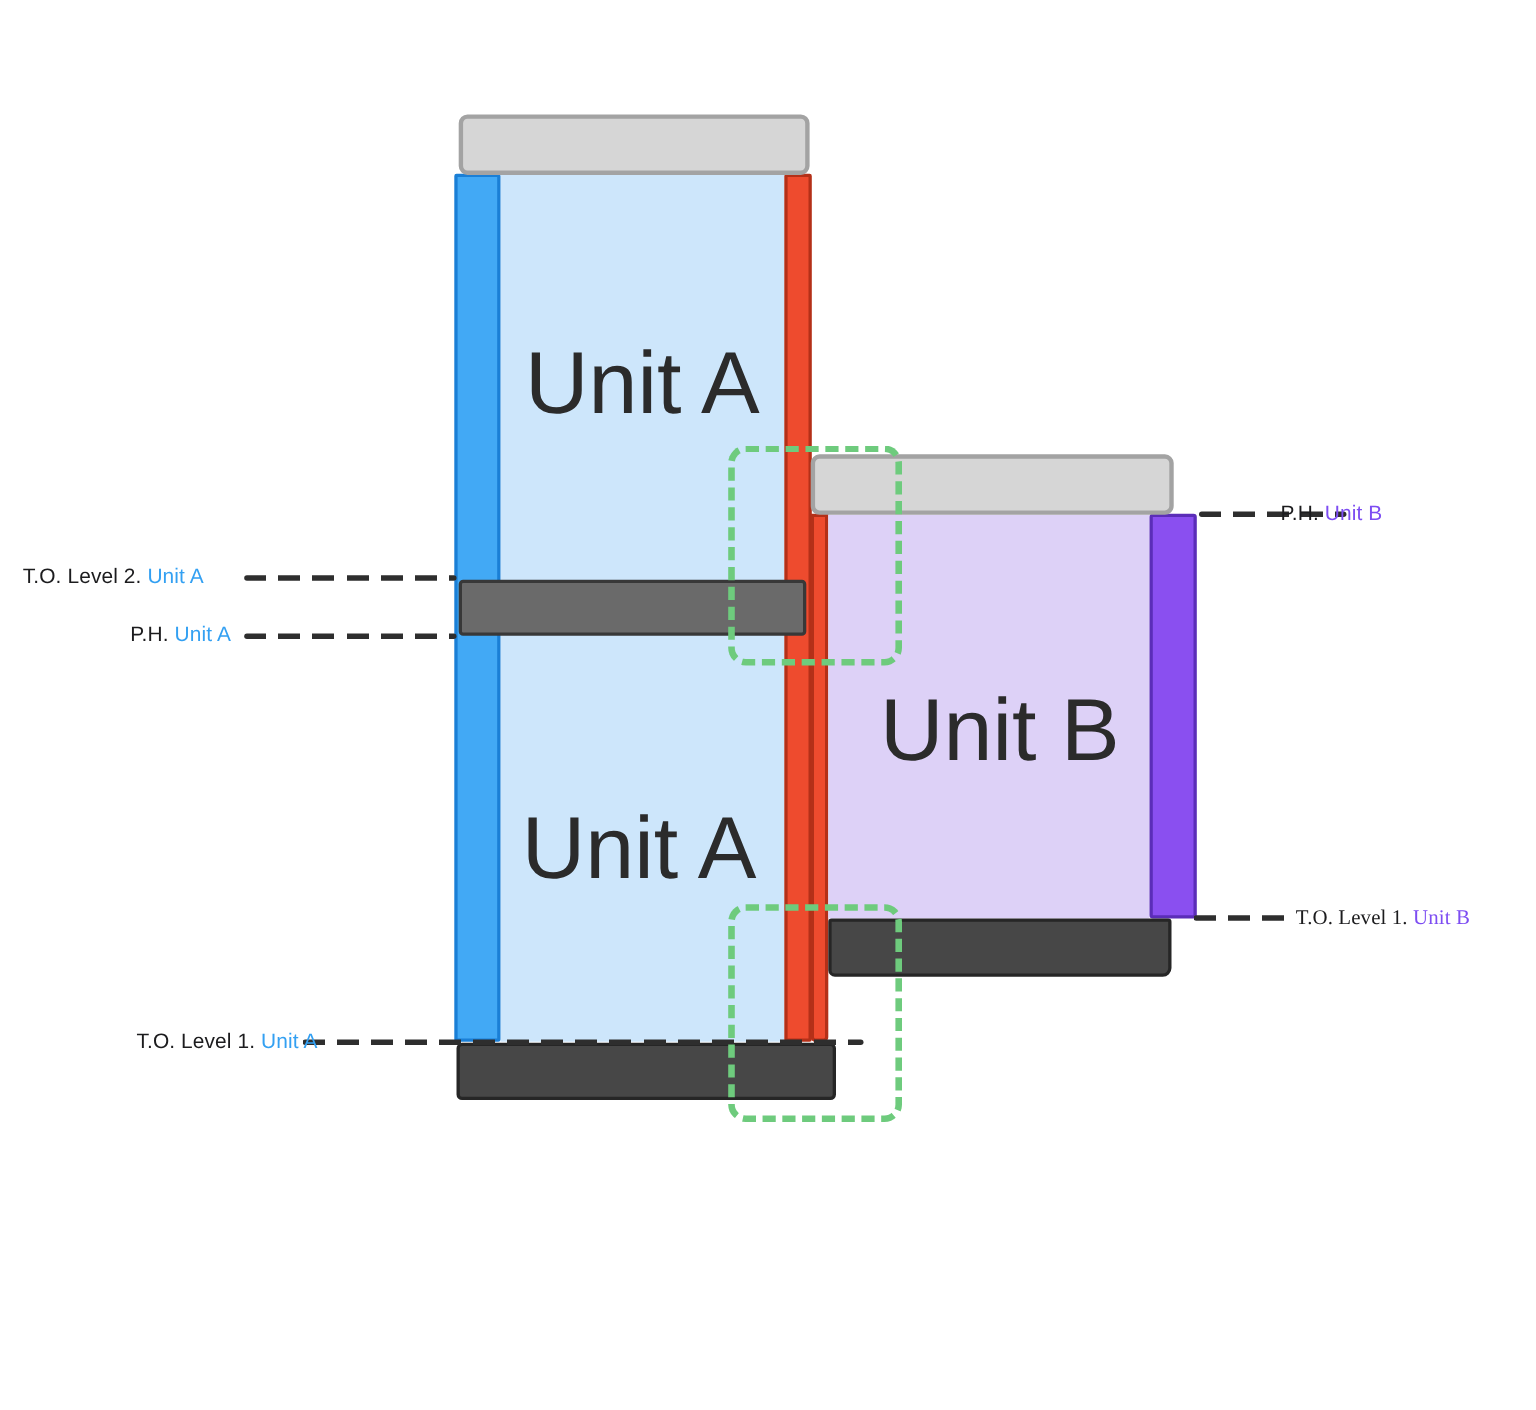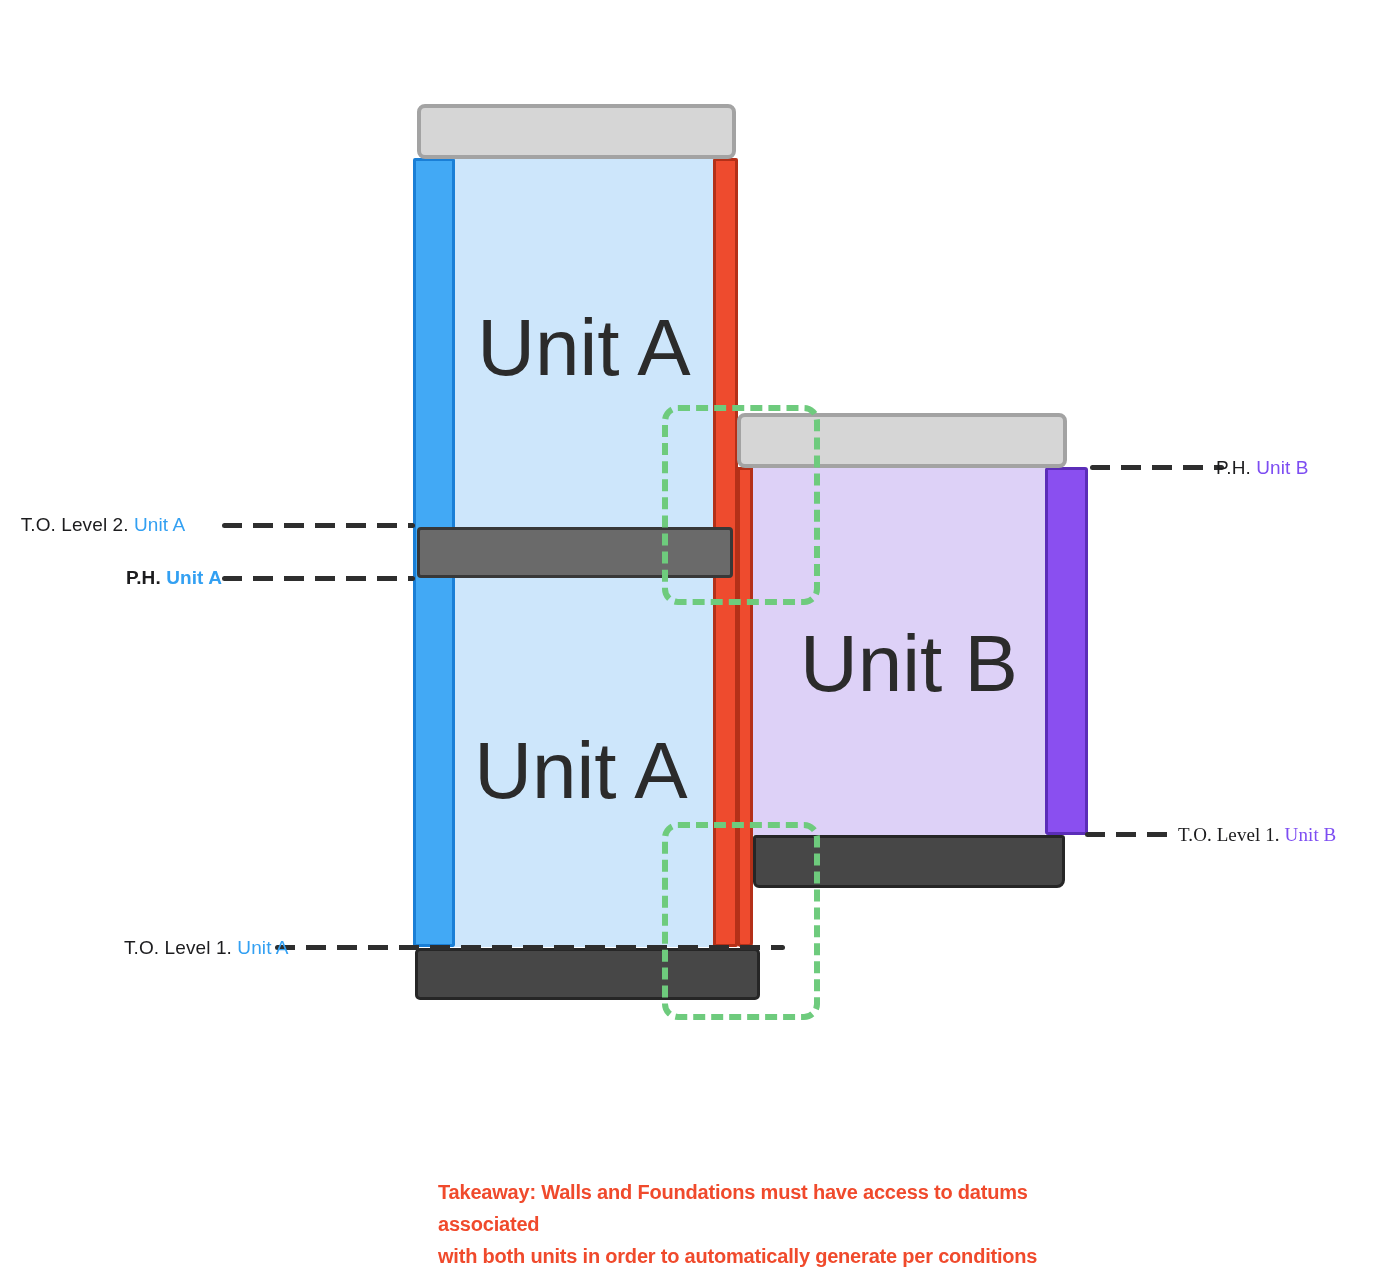--- a/index.html
+++ b/index.html
@@ -48,23 +48,23 @@
   .line-pha { left:222px; top:576px; width:193px; }
   .line-to1a{ left:275px; top:945px; width:510px; }
   .line-phb { left:1090px; top:465px; width:134px; }
   .line-to1b{ left:1085px; top:832px; width:88px; }
 
   
   .datum-label{ font-size:19px; color:#1c1c1e; white-space:nowrap; letter-spacing:0.1px; }
   .unit-ref-a{ color:#33a0f2; }
   .unit-ref-b{ color:#7d4df2; }
   .label-to2a{ left:0; top:514px; width:206px; text-align:center; }
-  .label-pha { left:16px; top:567px; width:206px; text-align:right;font-weight:bold; }
+  .label-pha { left:4px; top:567px; width:206px; text-align:right; }
   .label-to1a{ left:124px; top:937px; width:250px; }
-  .label-phb { left:1216px; top:457px; }
+  .label-phb { left:1164px; top:457px; }
   .label-to1b{ left:1178px; top:824px;font-family:Liberation Serif, serif; }
 
   
   .highlight-box{ border:6px dashed #6ecb7d; border-radius:16px; background:transparent; }
   .hl-upper{ left:662px; top:405px; width:158px; height:200px; }
   .hl-lower{ left:662px; top:822px; width:158px; height:198px; }
 
   
   .takeaway{ left:438px; top:1176px; width:640px; font-size:20px; font-weight:bold;
     color:#f04a2c; line-height:32px; letter-spacing:-0.2px; }
@@ -111,18 +111,14 @@
   <div class="abs datum-label label-phb">
     <span>P.H. </span><span class="unit-ref-b">Unit B</span>
   </div>
   <div class="abs datum-label label-to1b">
     <span>T.O. Level 1. </span><span class="unit-ref-b">Unit B</span>
   </div>
 
   <div class="abs highlight-box hl-upper"></div>
   <div class="abs highlight-box hl-lower"></div>
 
-  <div class="abs takeaway">
-    <div>Takeaway: Walls and Foundations must have access to datums associated</div>
-    <div>with both units in order to automatically generate per conditions</div>
-  </div>
 
 </div>
 
 </body></html>

